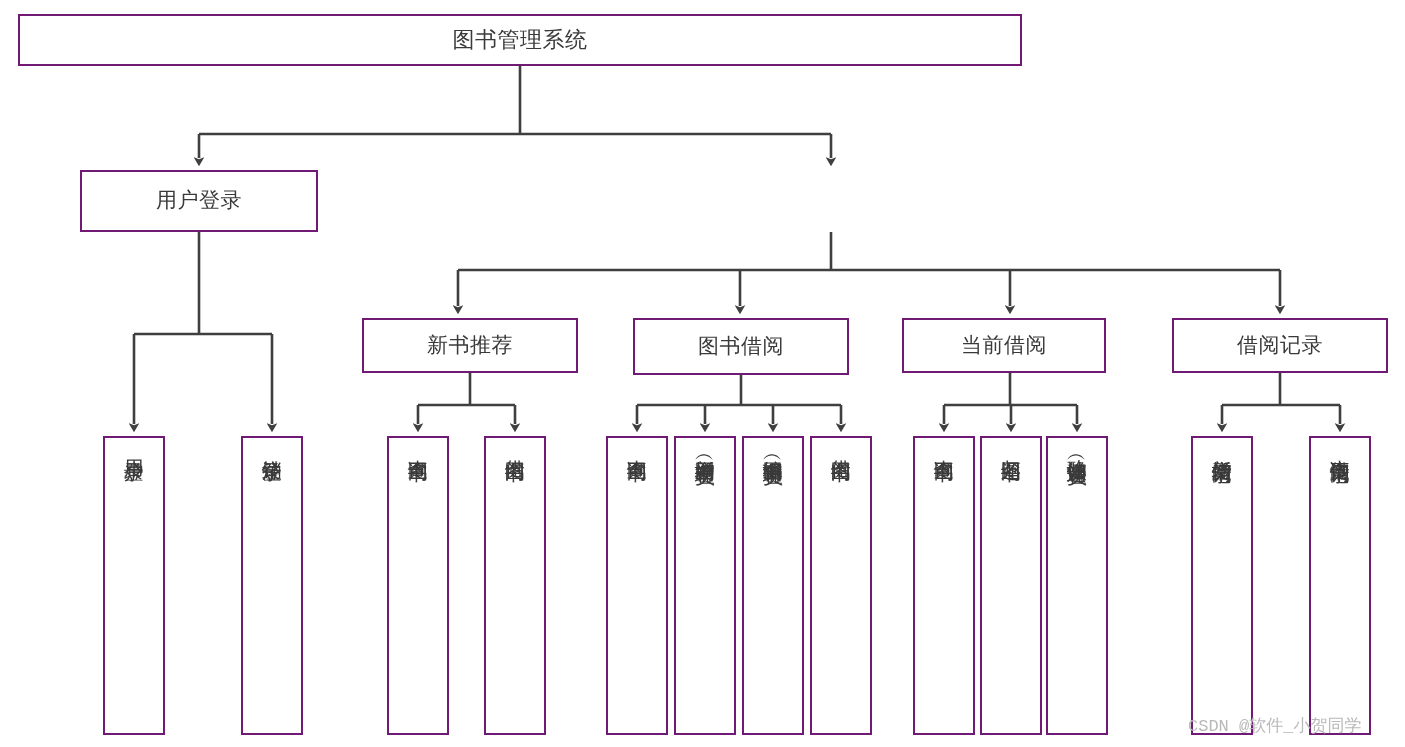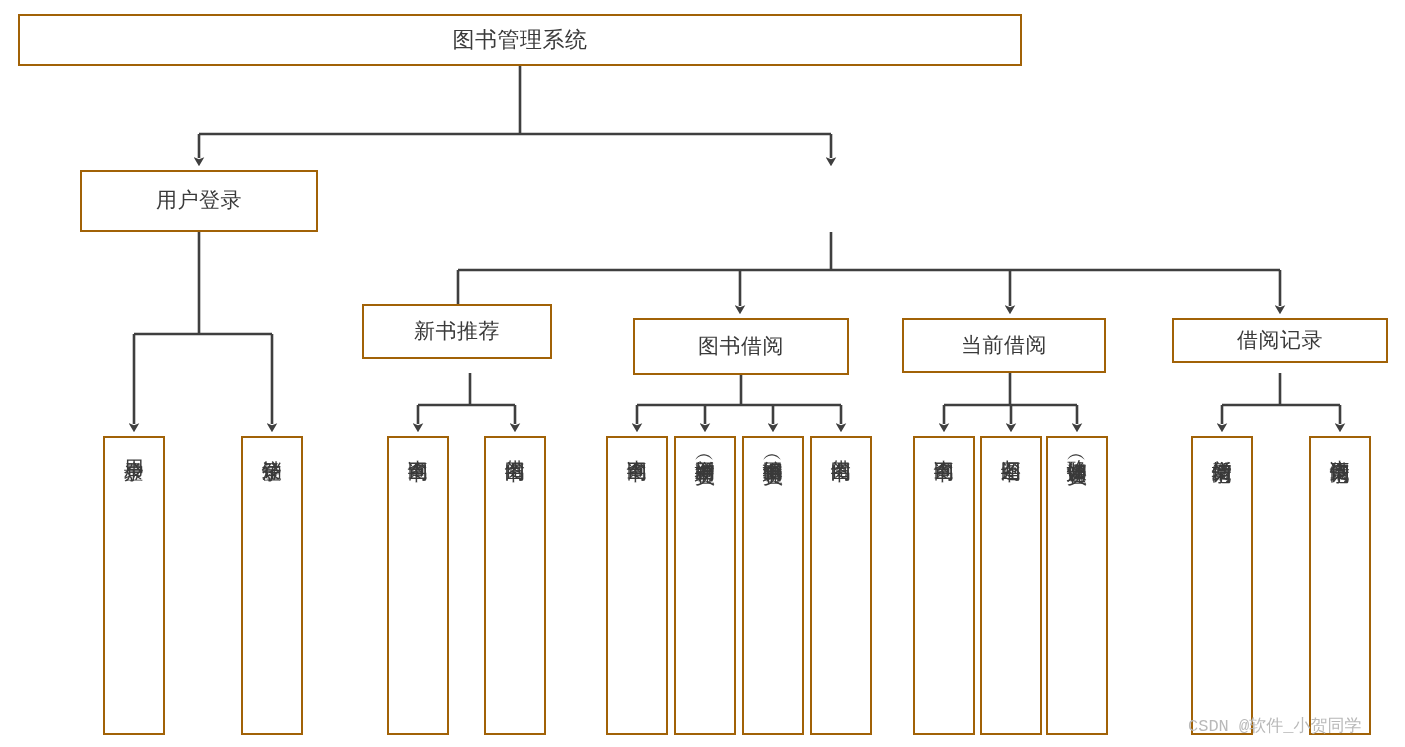--- a/index.html
+++ b/index.html
@@ -22,21 +22,21 @@
     position: absolute;
     left: 0;
     top: 0;
     width: 1405px;
     height: 747px;
   }
   .node {
     position: absolute;
     box-sizing: border-box;
     background: #ffffff;
-    border: 2px solid #a16207;
+    border: 2px solid #701a75;
     color: #3a3a3a;
     display: flex;
     align-items: center;
     justify-content: center;
     z-index: 2;
   }
   .node-label {
     display: block;
     text-align: center;
     color: #3a3a3a;
@@ -134,30 +134,30 @@
   </svg>
 
   <div class="node horiz root" style="left:18px; top:14px; width:1004px; height:52px;">
     <span class="node-label">图书管理系统</span>
   </div>
 
   <div class="node horiz" style="left:80px; top:170px; width:238px; height:62px;">
     <span class="node-label">用户登录</span>
   </div>
 
-  <div class="node horiz" style="left:362px; top:304px; width:190px; height:55px;">
+  <div class="node horiz" style="left:362px; top:318px; width:216px; height:55px;">
     <span class="node-label">新书推荐</span>
   </div>
   <div class="node horiz" style="left:633px; top:318px; width:216px; height:57px;">
     <span class="node-label">图书借阅</span>
   </div>
   <div class="node horiz" style="left:902px; top:318px; width:204px; height:55px;">
     <span class="node-label">当前借阅</span>
   </div>
-  <div class="node horiz" style="left:1172px; top:318px; width:216px; height:45px;">
+  <div class="node horiz" style="left:1172px; top:318px; width:216px; height:55px;">
     <span class="node-label">借阅记录</span>
   </div>
 
   <div class="node vert" style="left:103px; top:436px; width:62px; height:299px;">
     <span class="node-label">用户登录</span>
   </div>
   <div class="node vert" style="left:241px; top:436px; width:62px; height:299px;">
     <span class="node-label">注销登录</span>
   </div>
 

